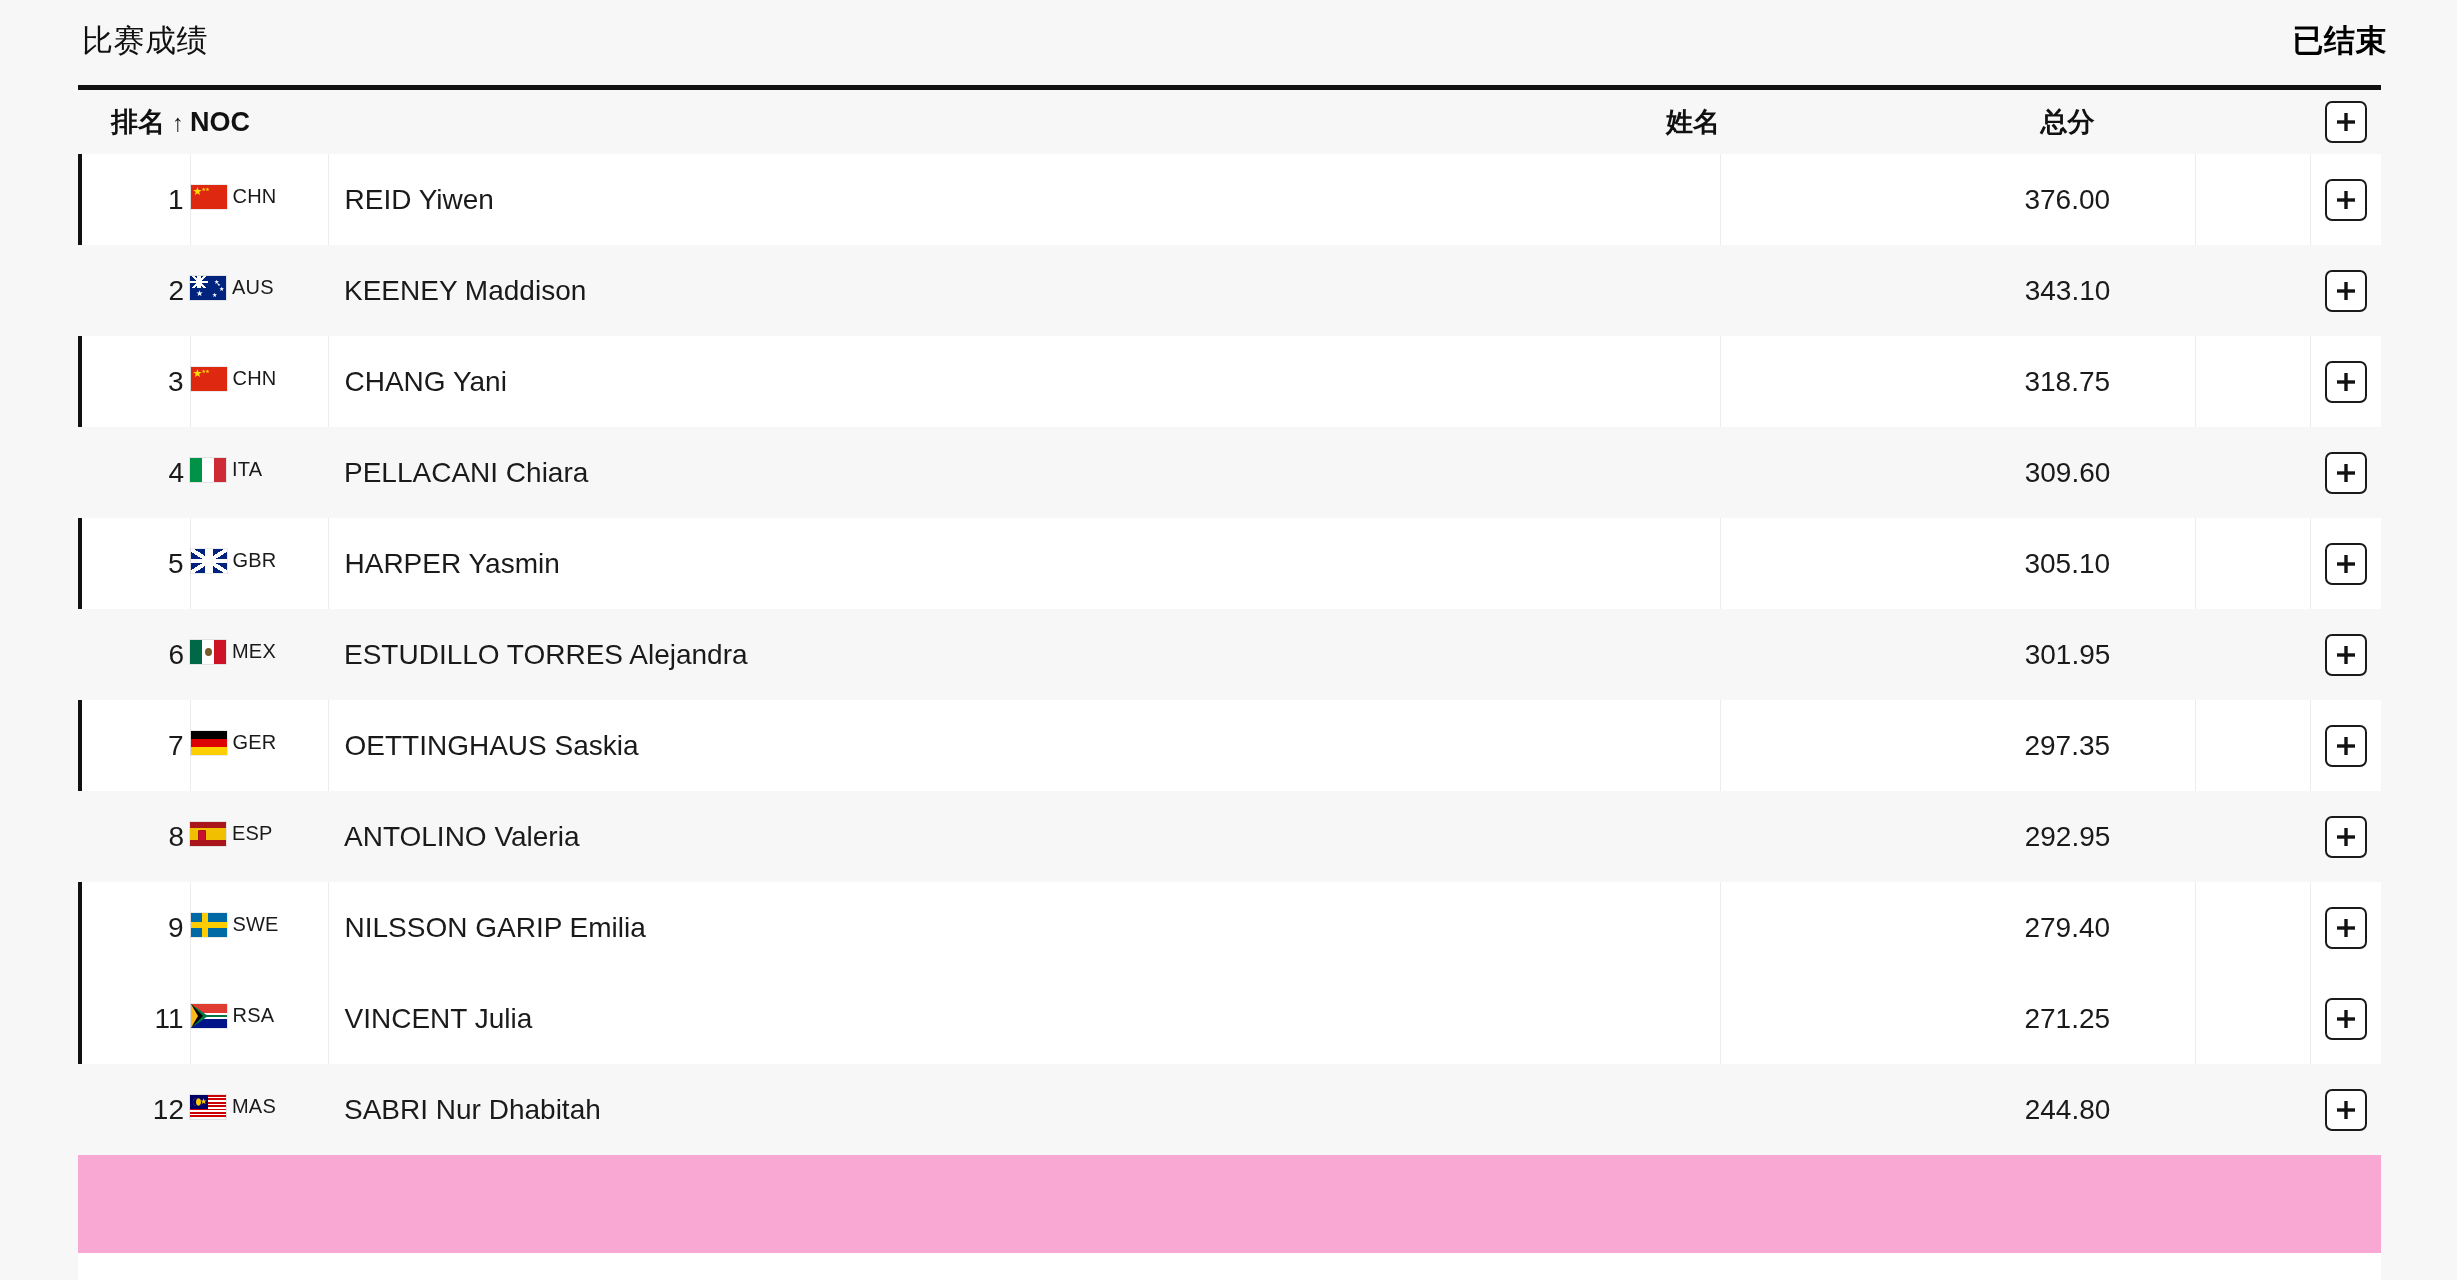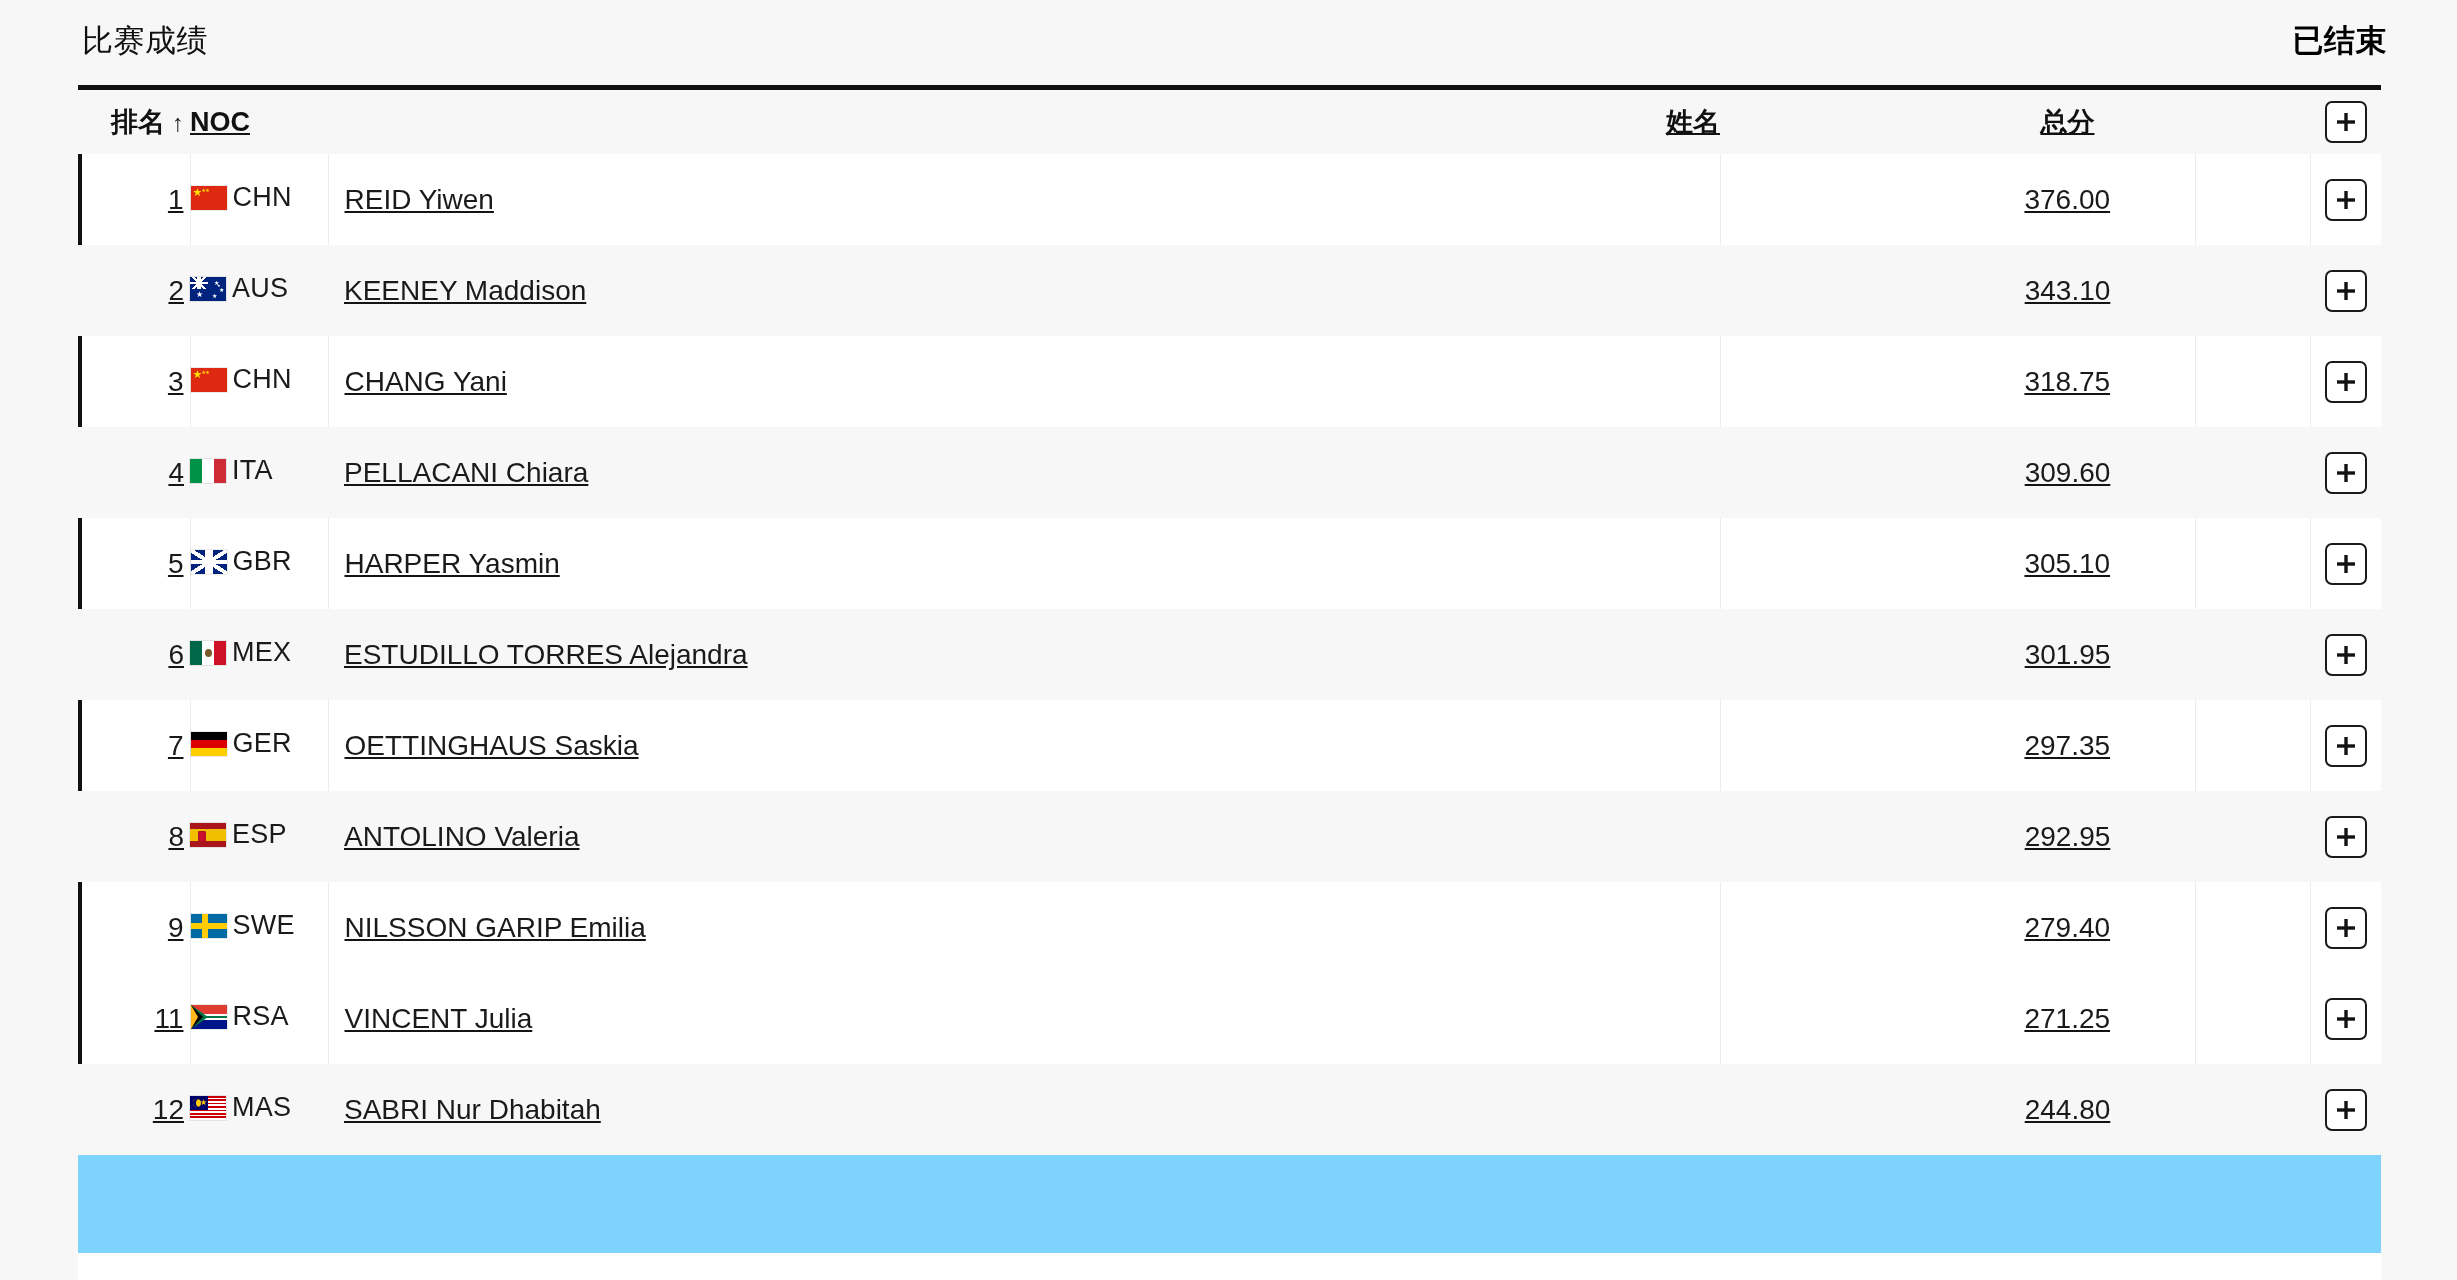--- a/index.html
+++ b/index.html
@@ -53,25 +53,24 @@
     white-space: nowrap;
   }
 
   
   .table-wrap {
     position: absolute;
     left: 78px;
     top: 85px;
     width: 2303px;
     height: 1195px;
-    background: #7dd3fc;
+    background: #f9a8d4;
     border-top: 5px solid #111111;
     box-sizing: border-box;
     overflow: hidden;
-    text-decoration: underline;
   }
 
   .tbl {
     width: 2303px;
     border-collapse: collapse;
     table-layout: fixed;
   }
 
   
   .c-rank   { width: 112px; }
@@ -178,21 +177,21 @@
   tbody tr.odd td.cell-total {
     border-left: none;
   }
 
   .noc-inner {
     display: inline-flex;
     align-items: center;
     gap: 6px;
   }
   .noc-code {
-    font-size: 27px;
+    font-size: 20px;
     letter-spacing: 0.2px;
   }
 
   
   .flag {
     position: relative;
     display: inline-block;
     width: 36px;
     height: 24px;
     overflow: hidden;

